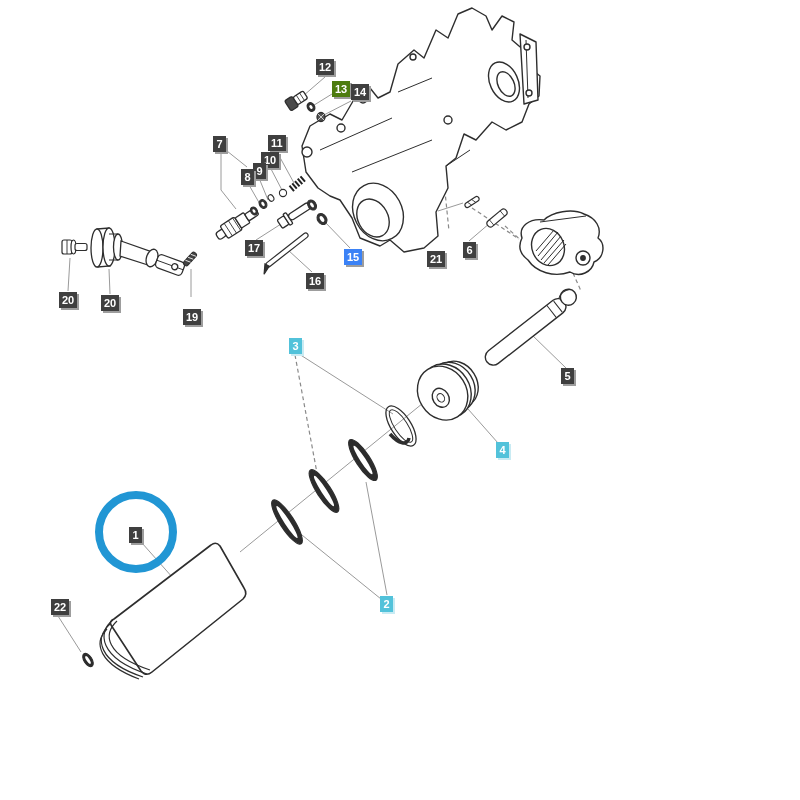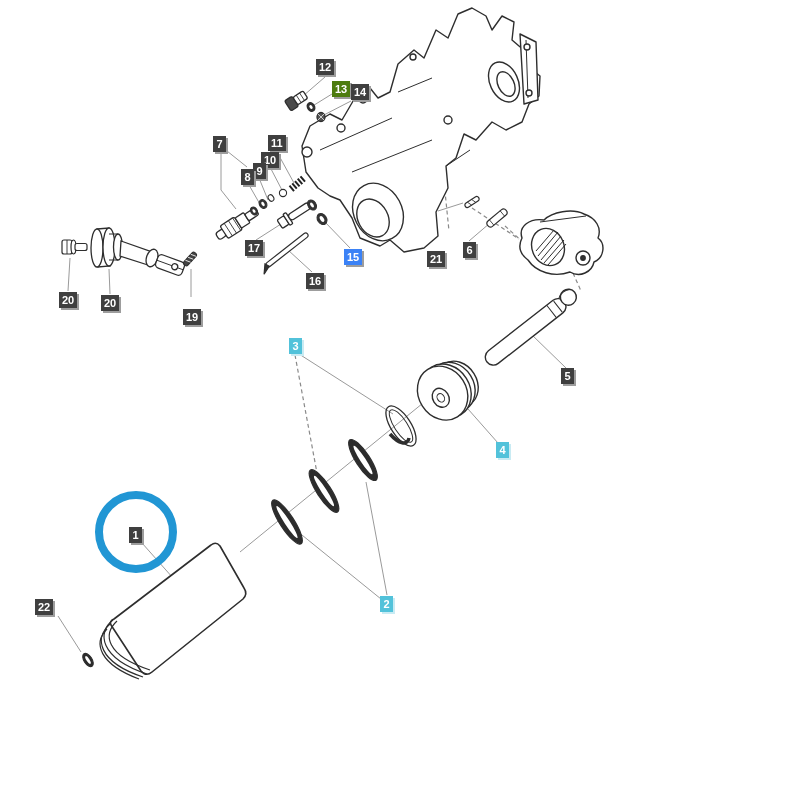--- a/index.html
+++ b/index.html
@@ -254,18 +254,18 @@
       <div class="plabel dark" style="left: 245px; top: 240px; background: rgb(63, 63, 63); color: rgb(255, 255, 255);">17</div>
       <div class="plabel dark" style="left: 344px; top: 249px; background: #3b82f6; color: rgb(255, 255, 255);">15</div>
       <div class="plabel dark" style="left: 306px; top: 273px; background: rgb(63, 63, 63); color: rgb(255, 255, 255);">16</div>
       <div class="plabel dark" style="left: 427px; top: 211px; background: #404040; color: rgb(255, 255, 255); margin-top: 40px;">21</div>
       <div class="plabel dark" style="left: 463px; top: 242px; background: rgb(63, 63, 63); color: rgb(255, 255, 255);">6</div>
       <div class="plabel dark" style="left: 561px; top: 368px; background: rgb(63, 63, 63); color: rgb(255, 255, 255);">5</div>
       <div class="plabel dark" style="left: 59px; top: 292px; background: rgb(63, 63, 63); color: rgb(255, 255, 255); text-align: right;">20</div>
       <div class="plabel dark" style="left: 101px; top: 295px; background: rgb(63, 63, 63); color: rgb(255, 255, 255);">20</div>
       <div class="plabel dark" style="left: 183px; top: 309px; background: rgb(63, 63, 63); color: rgb(255, 255, 255); text-align: right;">19</div>
       <div class="plabel dark" style="left: 129px; top: 527px; background: rgb(63, 63, 63); color: rgb(255, 255, 255);">1</div>
-      <div class="plabel dark" style="left: 35px; top: 599px; background: rgb(63, 63, 63); color: rgb(255, 255, 255);">22</div>
+      <div class="plabel dark" style="left: 51px; top: 599px; background: rgb(63, 63, 63); color: rgb(255, 255, 255);">22</div>
       <div class="plabel cyan" style="left: 289px; top: 338px; background: rgb(82, 194, 218); color: rgb(255, 255, 255);">3</div>
       <div class="plabel cyan" style="left: 380px; top: 596px; background: rgb(82, 194, 218); color: rgb(255, 255, 255);">2</div>
       <div class="plabel cyan" style="left: 496px; top: 442px; background: rgb(82, 194, 218); color: rgb(255, 255, 255);">4</div>
     </div>
 </div>
 
 </body></html>

